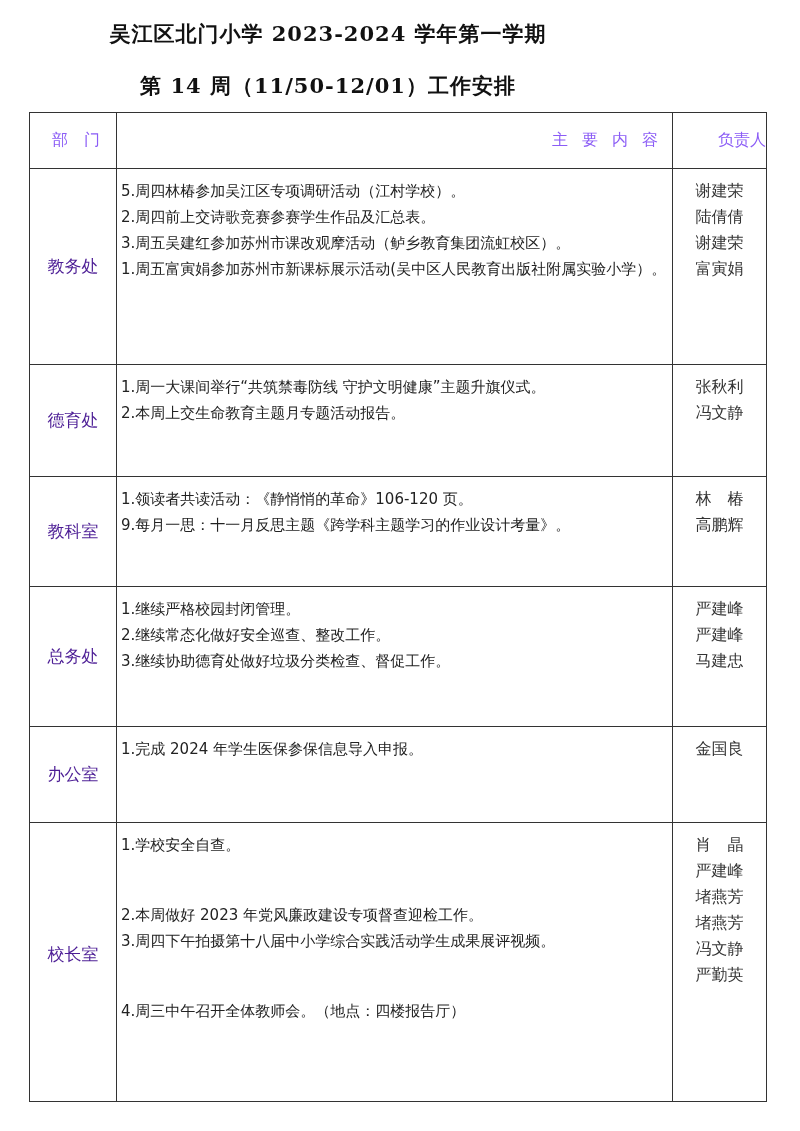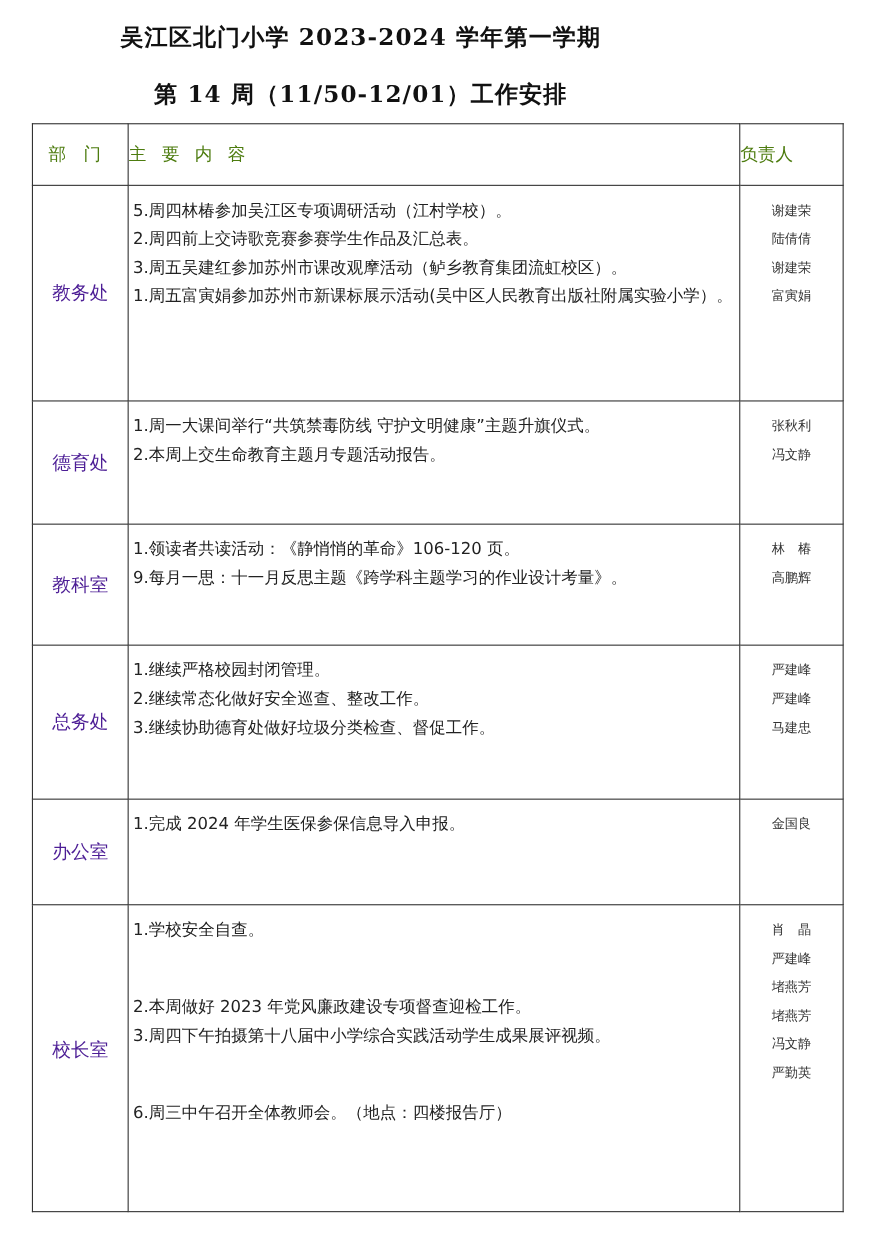--- a/index.html
+++ b/index.html
@@ -43,22 +43,22 @@
     font-weight: normal;
   }
   col.c-dept { width: 87px; }
   col.c-content { width: 556px; }
   col.c-owner { width: 94px; }
 
   th {
     height: 55px;
     vertical-align: middle !important;
     font-size: 16px;
-    color: #4d7c0f;
-    text-align: left;
+    color: #8b5cf6;
+    text-align: right;
     font-family: Liberation Serif, serif;
   }
   th.h-dept { letter-spacing: 16px; padding-left: 14px !important; }
   th.h-content { letter-spacing: 14px; }
 
   td.dept {
     vertical-align: middle !important;
     text-align: center;
     font-size: 17px;
     color: #4c1d95;
@@ -67,21 +67,21 @@
   td.content {
     padding: 9px 4px 0 4px !important;
     font-size: 15px;
     line-height: 26px;
     color: #222;
     font-family: "DejaVu Sans", "Liberation Sans", sans-serif;
   }
   td.owners {
     text-align: center;
     padding-top: 9px !important;
-    font-size: 12px;
+    font-size: 16px;
     line-height: 26px;
     color: #333;
     font-family: "DejaVu Sans", "Liberation Sans", sans-serif;
   }
   .item { display: block; white-space: normal; }
   .item.gap-before { margin-top: 44px; }
   .owner { display: block; }
 
   tr.r-jiaowu { height: 196px; }
   tr.r-deyu { height: 112px; }
@@ -174,21 +174,21 @@
         <span class="owner">金国良</span>
       </td>
     </tr>
 
     <tr class="r-xiaozhang">
       <td class="dept" style="vertical-align: top !important; padding-top: 120px;">校长室</td>
       <td class="content">
         <span class="item">1.学校安全自查。</span>
         <span class="item gap-before">2.本周做好 2023 年党风廉政建设专项督查迎检工作。</span>
         <span class="item">3.周四下午拍摄第十八届中小学综合实践活动学生成果展评视频。</span>
-        <span class="item gap-before">6.周三中午召开全体教师会。（地点：四楼报告厅）</span>
+        <span class="item gap-before">4.周三中午召开全体教师会。（地点：四楼报告厅）</span>
       </td>
       <td class="owners">
         <span class="owner">肖　晶</span>
         <span class="owner">严建峰</span>
         <span class="owner">堵燕芳</span>
         <span class="owner">堵燕芳</span>
         <span class="owner">冯文静</span>
         <span class="owner">严勤英</span>
       </td>
     </tr>

